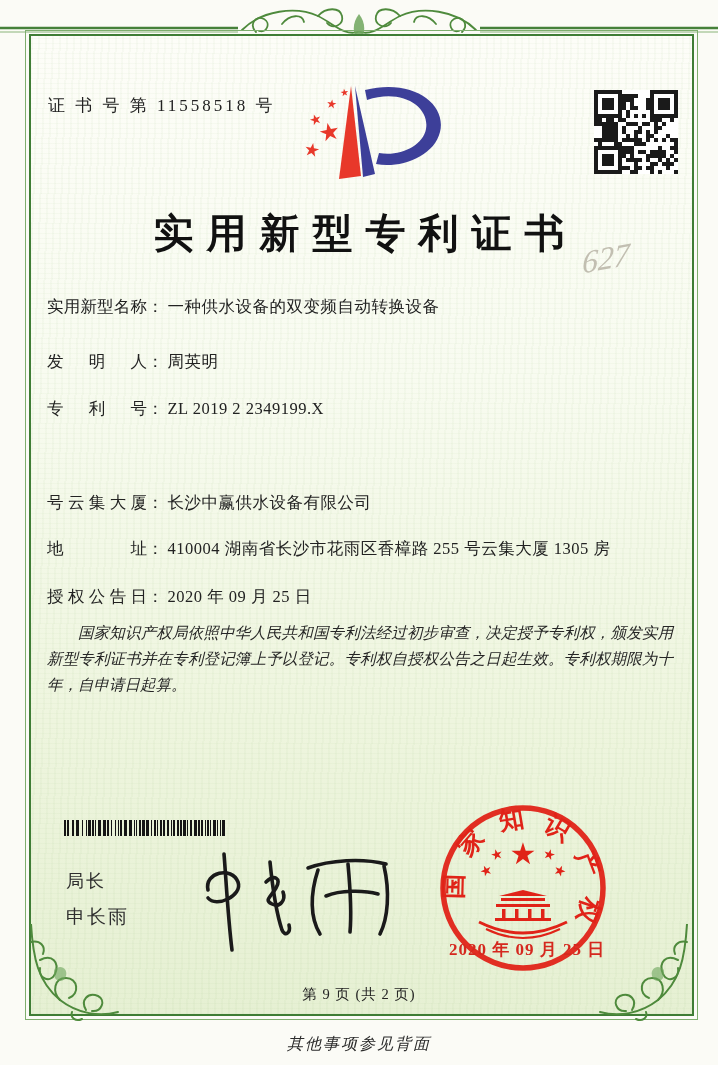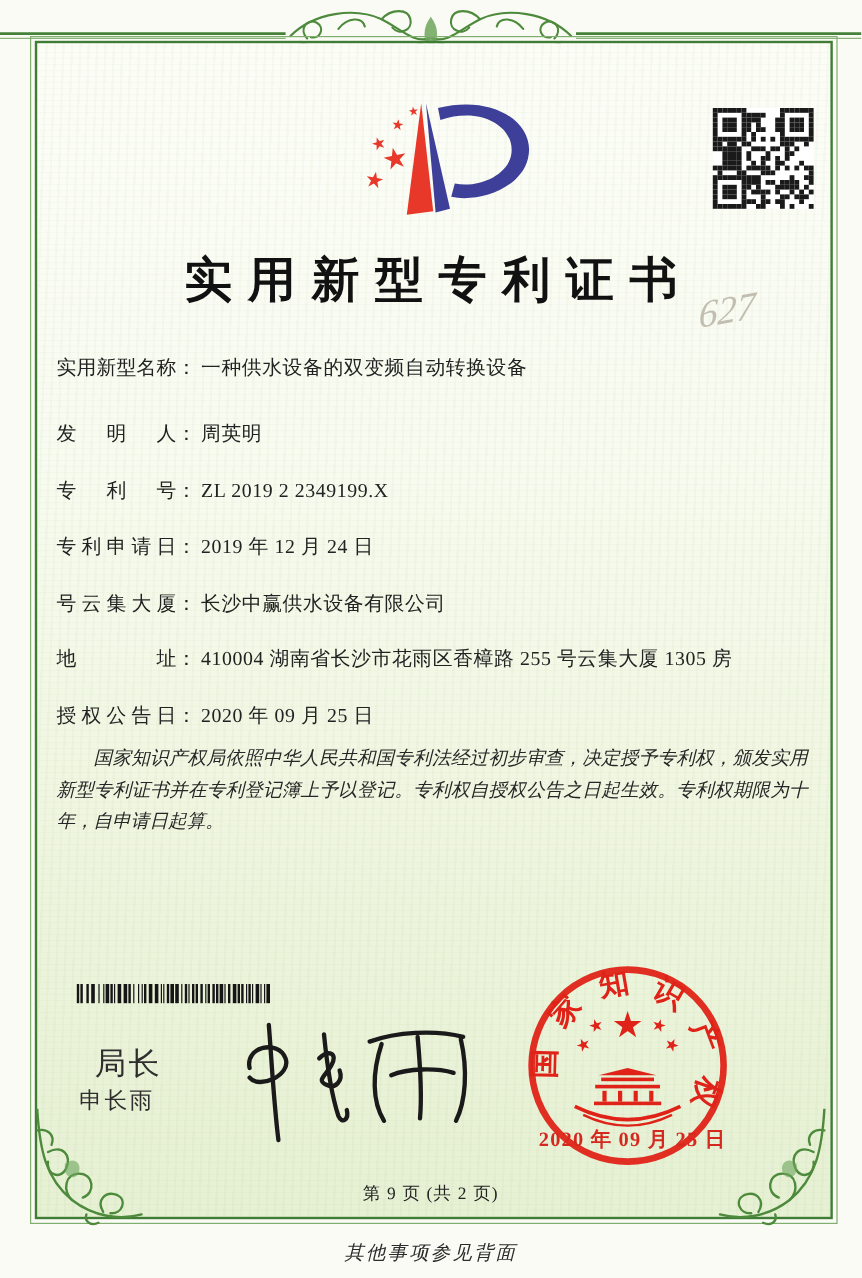--- a/index.html
+++ b/index.html
@@ -41,22 +41,22 @@
     text-align:justify;color:#262626;font-style:italic;}
   .body-text p{margin:0;text-indent:2em;}
 
   
   .barcode{left:64px;top:820px;width:200px;height:16px;display:flex;align-items:stretch;}
   .barcode i{display:block;background:#151515;height:100%;}
   .qr{left:594px;top:90px;width:84px;height:84px;background:#fff;}
   .qr i{position:absolute;width:4px;height:4px;background:#1a1a1a;}
 
   
-  .commissioner-title{left:66px;top:869px;font-size:26px;letter-spacing:2px;
-    font-family:"Liberation Sans","DejaVu Sans",sans-serif;color:#2e2e2e;margin-left:13px;}
+  .commissioner-title{left:66px;top:869px;font-size:18px;letter-spacing:2px;
+    font-family:"Liberation Sans","DejaVu Sans",sans-serif;color:#2e2e2e;}
   .commissioner-name{left:66px;top:904px;font-size:19px;letter-spacing:2px;
     font-family:"Liberation Sans","DejaVu Sans",sans-serif;color:#2e2e2e;}
 
   .seal-date{left:449px;top:938px;font-size:17px;letter-spacing:1px;color:#d5281e;
     font-weight:bold;z-index:6;}
 
   .page-footer{left:0;top:985px;width:718px;text-align:center;font-size:14.5px;
     letter-spacing:1px;color:#222;}
   .back-note{left:0;top:1034px;width:718px;text-align:center;font-size:16px;
     letter-spacing:2px;color:#2b2b2b;font-style:italic;}
@@ -111,20 +111,21 @@
       <path d="M5,0 C7,34 12,58 34,76 C52,90 74,93 92,88"></path>
       <path d="M34,76 C26,68 28,54 40,54 C52,54 54,70 43,74"></path>
       <path d="M14,36 C26,30 34,38 29,50 C24,60 12,54 14,44"></path>
       <path d="M60,86 C54,76 62,68 72,72 C80,76 76,88 66,87"></path>
       <path d="M5,18 C14,16 20,22 17,30"></path>
       <path d="M46,88 C44,94 50,98 56,95"></path>
     </g>
     <path d="M28,46 C34,40 42,44 40,52 C38,60 28,58 28,50 Z" fill="#6da55c" opacity="0.6"></path>
   </svg>
 
+  <div class="abs cert-number">证 书 号 第 11558518 号</div>
 
   <svg class="abs" style="left:287px;top:84px" width="172" height="106" viewBox="0 0 172 106">
     <path d="M78,6 C126,-6 160,20 153,48 C147,73 112,85 89,80 L92,69
              C112,73 136,62 139,45 C143,22 114,4 80,16 Z" fill="#3d3f99"></path>
     <polygon points="64,2 74,92 52,95" fill="#e8382a"></polygon>
     <polygon points="68,2 88,90 76,93" fill="#3d3f99"></polygon>
     <g fill="#e8382a" font-family="'DejaVu Sans',sans-serif" text-anchor="middle">
       <text x="44" y="56" font-size="24" transform="rotate(-12 44 56)">★</text>
       <text x="24" y="72" font-size="18" transform="rotate(10 24 72)">★</text>
       <text x="30" y="40" font-size="14" transform="rotate(-18 30 40)">★</text>
@@ -382,23 +383,20 @@
 
   <div class="abs row" style="top:351px">
     <span class="lbl">发明人</span><span class="colon">：</span><span class="val">周英明</span>
   </div>
   <div class="abs row" style="top:296px">
     <span class="lbl">实用新型名称</span><span class="colon">：</span><span class="val">一种供水设备的双变频自动转换设备</span>
   </div>
   <div class="abs row" style="top:398px">
     <span class="lbl">专利号</span><span class="colon">：</span><span class="val">ZL 2019 2 2349199.X</span>
   </div>
-  <div class="abs row" style="top:445px">
-    <span class="lbl">专利申请日</span><span class="colon">：</span><span class="val">2019 年 12 月 24 日</span>
-  </div>
   <div class="abs row" style="top:492px">
     <span class="lbl">号云集大厦</span><span class="colon">：</span><span class="val">长沙中赢供水设备有限公司</span>
   </div>
   <div class="abs row" style="top:538px">
     <span class="lbl">地址</span><span class="colon">：</span><span class="val">410004 湖南省长沙市花雨区香樟路 255 号云集大厦 1305 房</span>
   </div>
   <div class="abs row" style="top:586px">
     <span class="lbl">授权公告日</span><span class="colon">：</span><span class="val">2020 年 09 月 25 日</span>
   </div>
 

